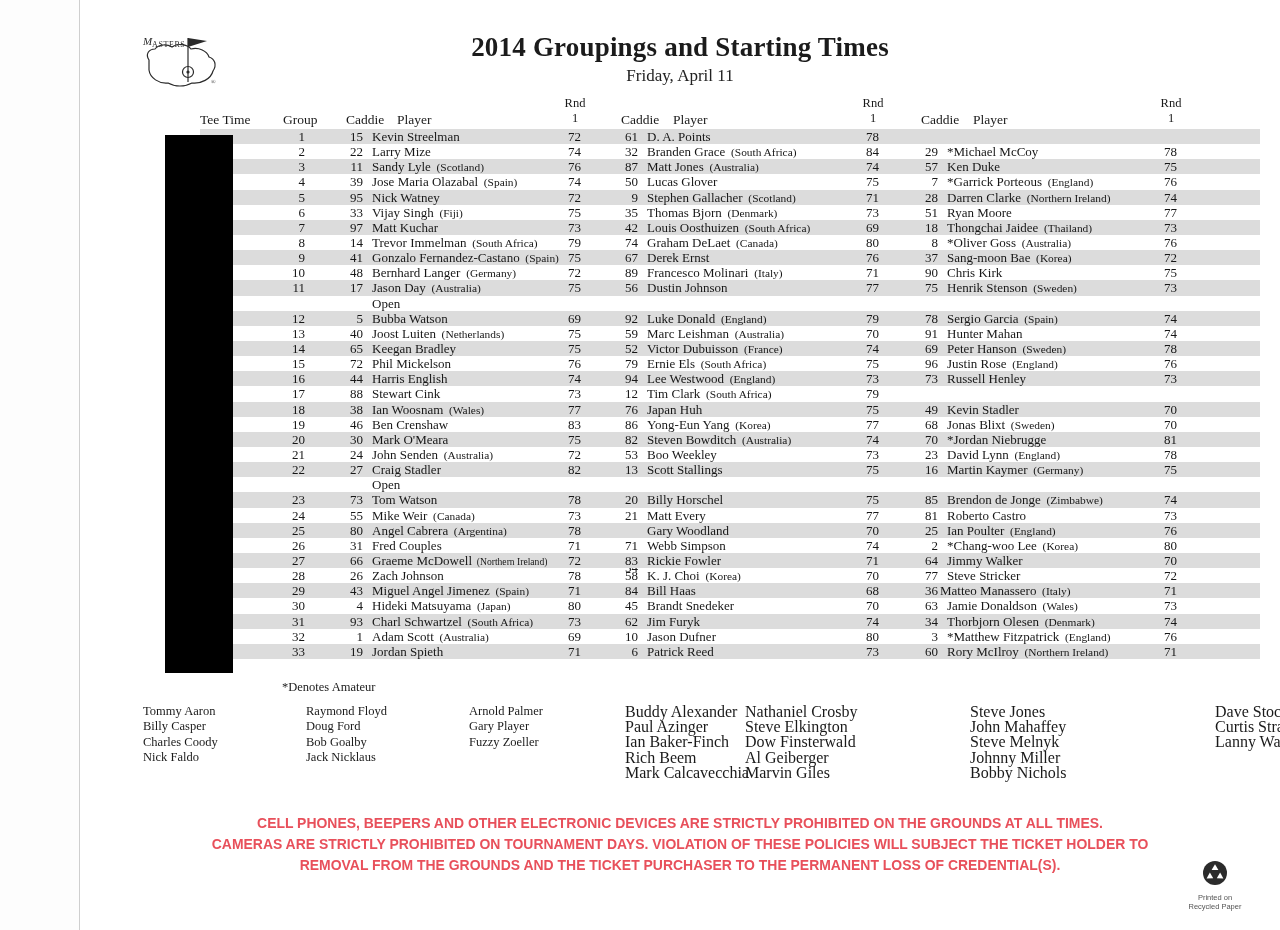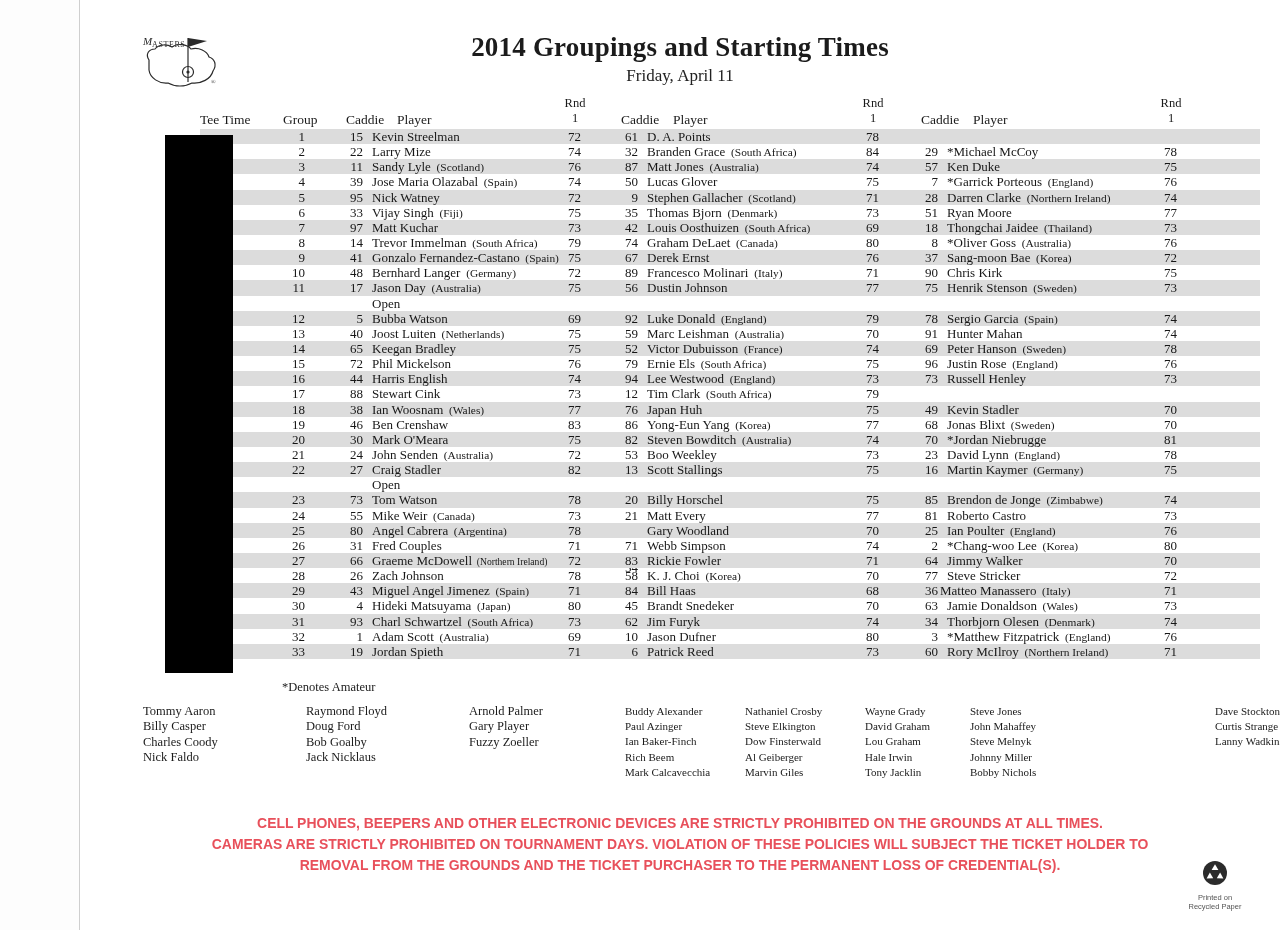--- a/index.html
+++ b/index.html
@@ -72,21 +72,21 @@
 
   
   .invitee-head {
     font-size:16px; font-weight:bold; letter-spacing:.1px; white-space:nowrap;
   }
   .block-left { position:absolute; left:63px; top:700px; width:500px; }
   .block-right { position:absolute; left:545px; top:700px; width:640px; }
   .names { position:relative; margin-top:4px; }
   .ncol { position:absolute; top:0; font-size:12.5px; line-height:15.4px; }
   .ncol div { white-space:nowrap; }
-  .block-right .ncol { font-size:11px; line-height:15.2px; }
+  .block-right .ncol { font-size:16px; line-height:15.2px; }
 
   
   .warning {
     position:absolute; left:60px; top:812px; width:1080px;
     text-align:center;
     color:#e8505b;
     font-weight:bold;
     font-size:15px;
     line-height:21px;
     font-family:"Liberation Sans", sans-serif;
@@ -585,27 +585,20 @@
           <div>Rich Beem</div>
           <div>Mark Calcavecchia</div>
         </div>
         <div class="ncol" style="left: 120px;">
           <div>Nathaniel Crosby</div>
           <div>Steve Elkington</div>
           <div>Dow Finsterwald</div>
           <div>Al Geiberger</div>
           <div>Marvin Giles</div>
         </div>
-        <div class="ncol" style="left: 240px;">
-          <div>Wayne Grady</div>
-          <div>David Graham</div>
-          <div>Lou Graham</div>
-          <div>Hale Irwin</div>
-          <div>Tony Jacklin</div>
-        </div>
         <div class="ncol" style="left: 345px;">
           <div>Steve Jones</div>
           <div>John Mahaffey</div>
           <div>Steve Melnyk</div>
           <div>Johnny Miller</div>
           <div>Bobby Nichols</div>
         </div>
         <div class="ncol" style="left: 590px;">
           <div>Dave Stockton</div>
           <div>Curtis Strange</div>

